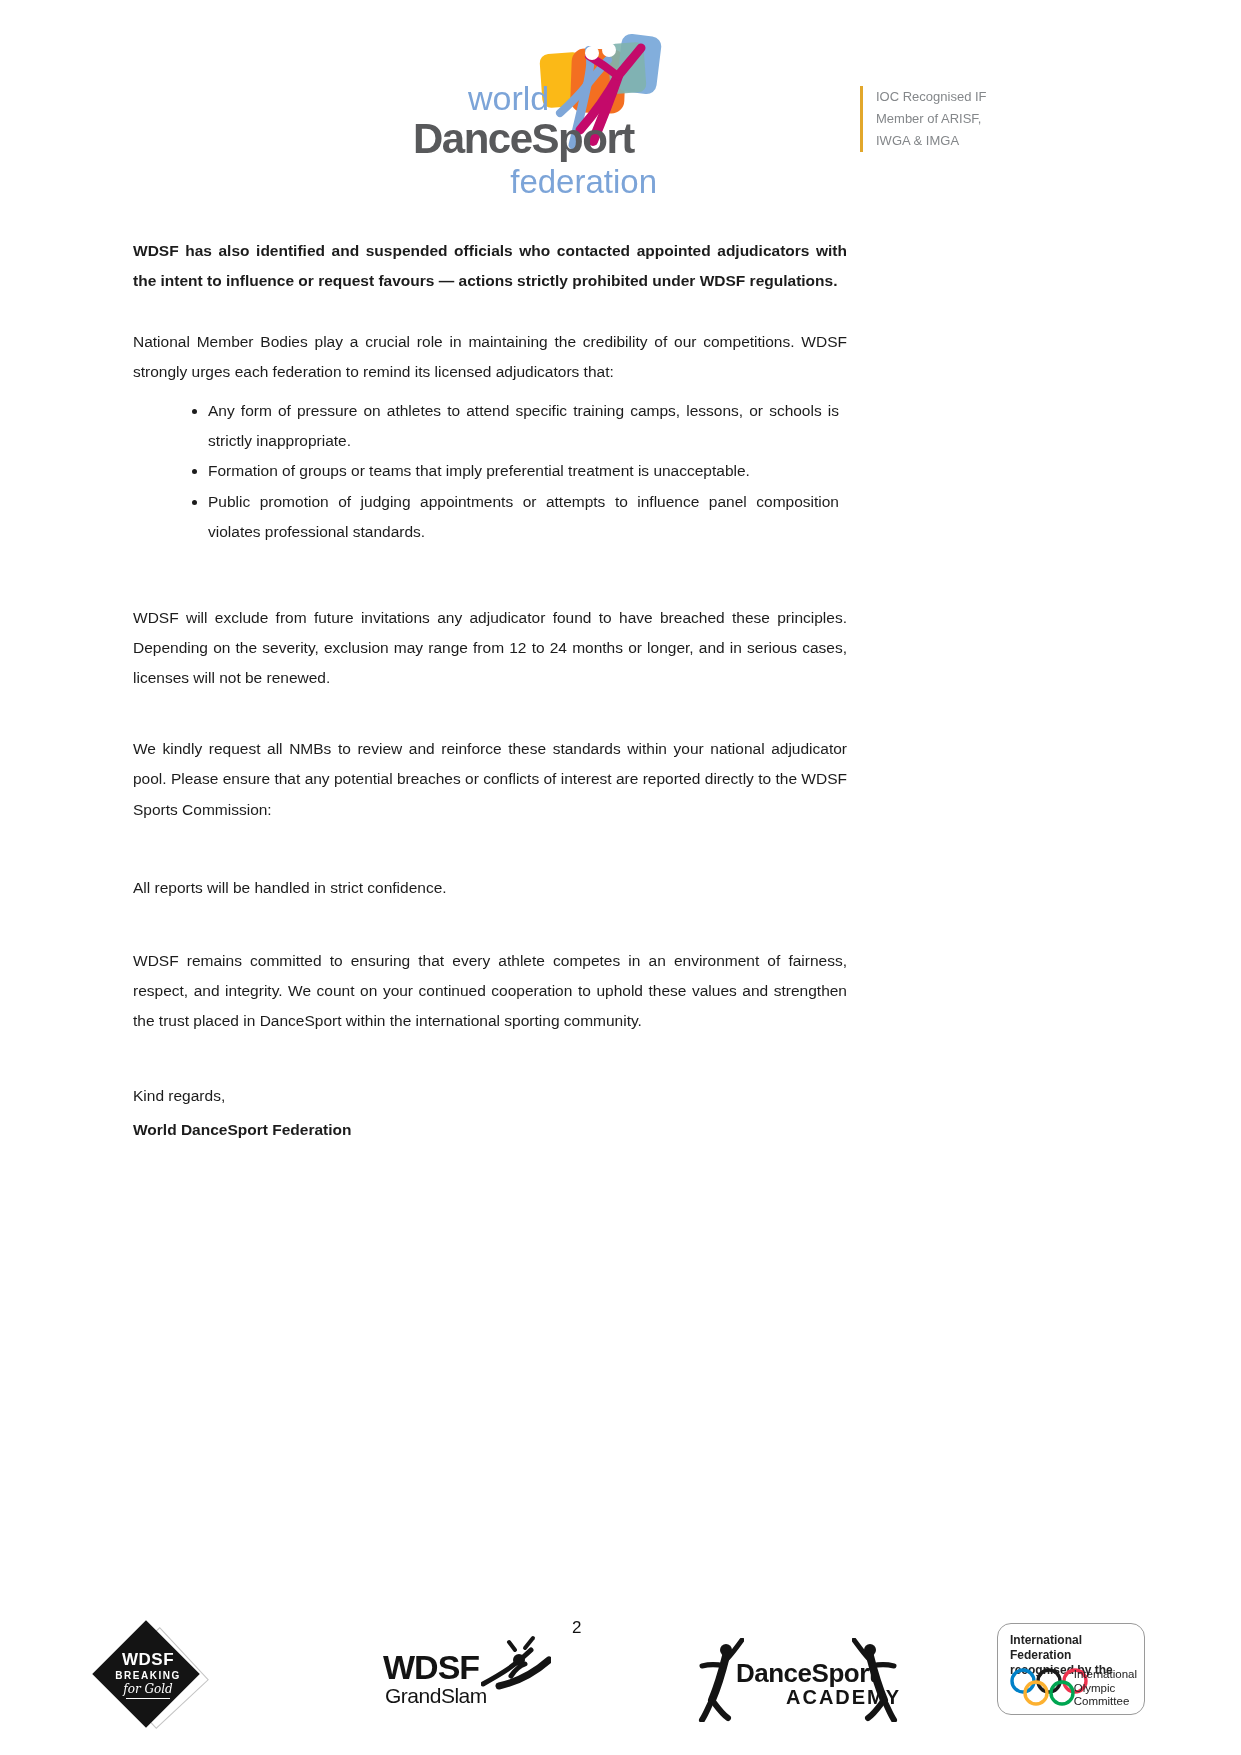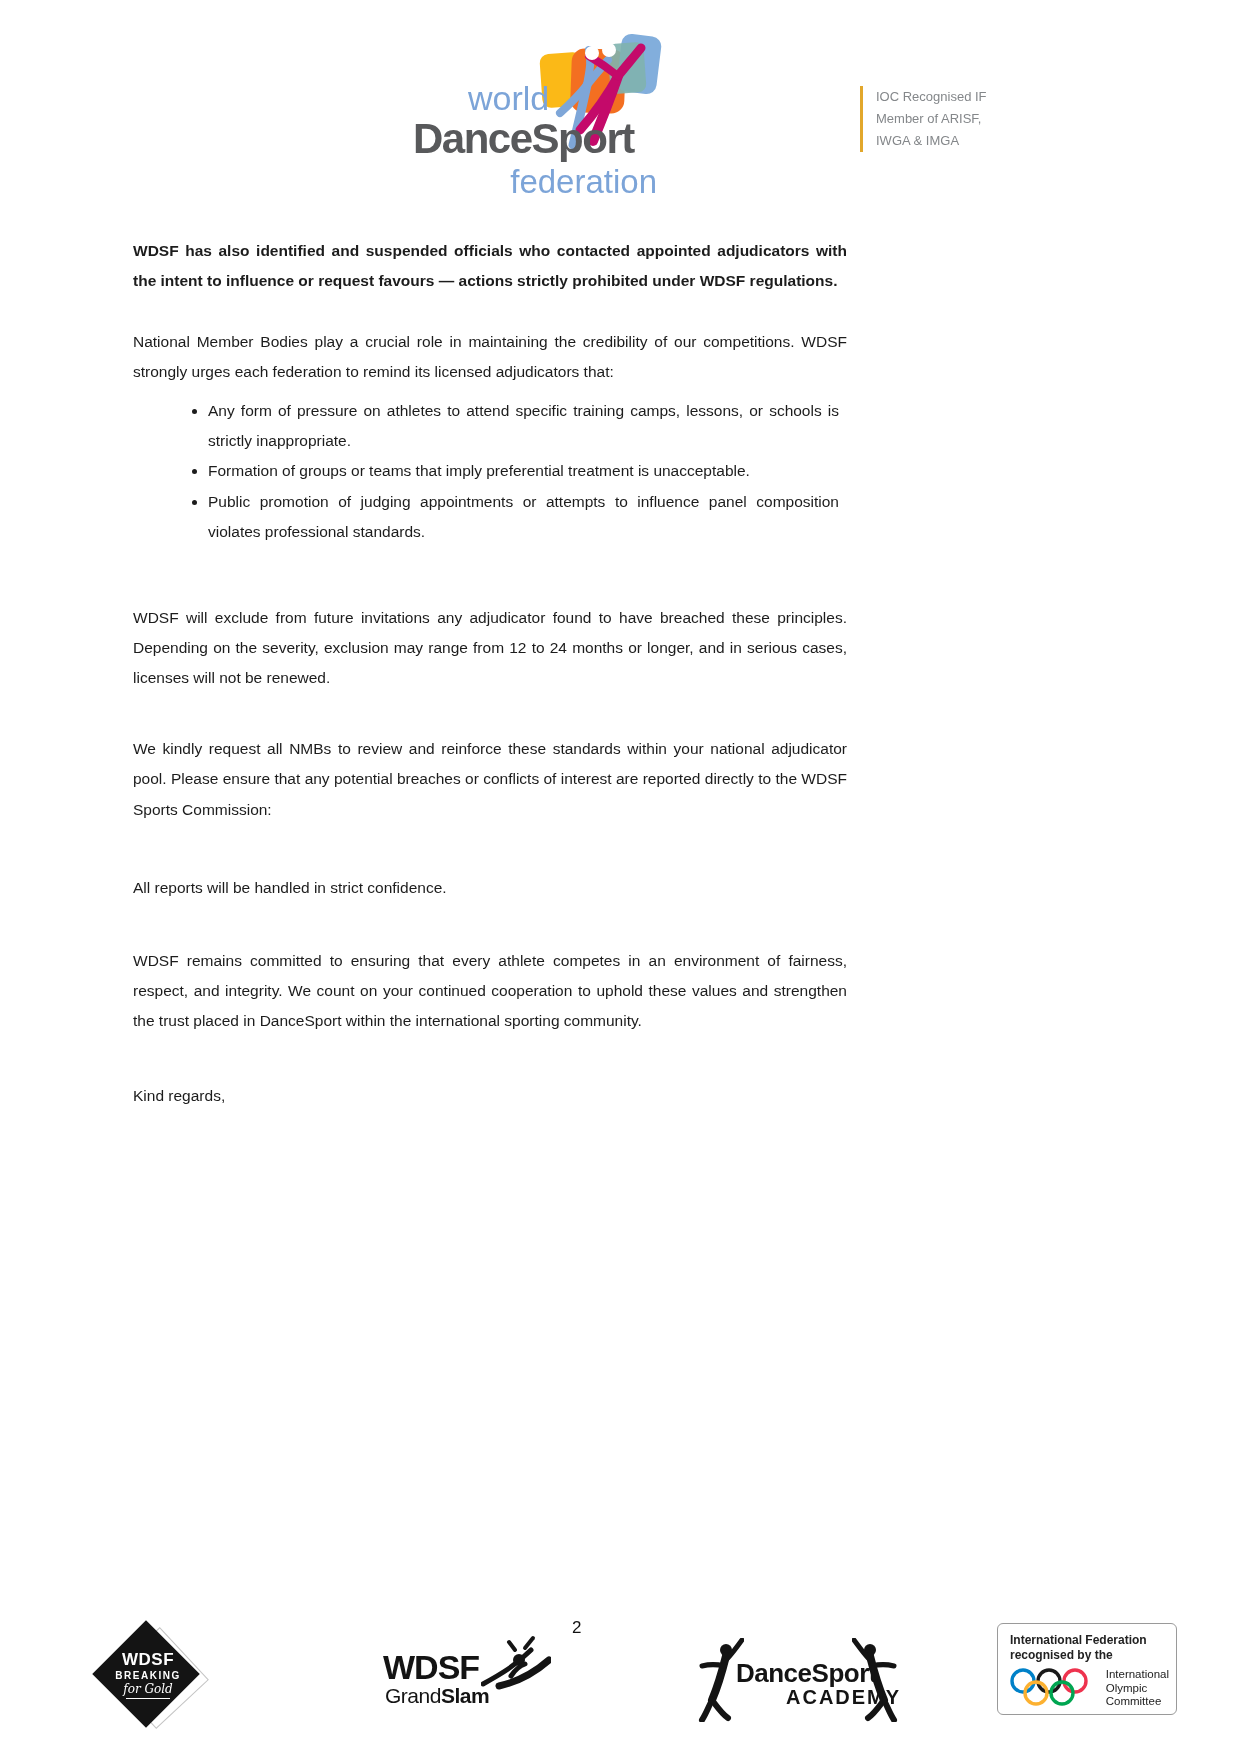--- a/index.html
+++ b/index.html
@@ -43,30 +43,30 @@
   .breaking-text { position:absolute; left:0; top:22px; width:100px; text-align:center; color:#fff; }
   .breaking-text .l1 { font-size:17px; font-weight:800; letter-spacing:0.5px; }
   .breaking-text .l2 { font-size:10px; font-weight:800; letter-spacing:1.5px; }
   .breaking-text .l3 { font-family:"DejaVu Serif",serif; font-style:italic; font-size:12px; margin-top:1px; }
   .breaking-text .rule { width:44px; height:1px; background:#fff; margin:2px auto 0 auto; }
 
   .grandslam-logo { position:absolute; left:383px; top:1646px; width:165px; height:62px; }
   .grandslam-wdsf { position:absolute; left:0; top:2px; font-size:34px; font-weight:800; color:#141414; letter-spacing:-1px; }
   .grandslam-swoosh { position:absolute; left:98px; top:-12px; }
   .grandslam-sub { position:absolute; left:2px; top:38px; font-size:21px; color:#141414; letter-spacing:-0.5px; }
-  .grandslam-sub .slam { font-weight:700;text-align:center; }
+  .grandslam-sub .slam { font-weight:400;text-align:center; }
 
   .academy-logo { position:absolute; left:698px; top:1638px; width:200px; height:86px; }
   .academy-name { position:absolute; left:38px; top:20px; font-size:26px; font-weight:800; color:#141414; letter-spacing:-0.5px; }
   .academy-sub { position:absolute; left:88px; top:48px; font-size:20px; font-weight:700; color:#141414; letter-spacing:2px; }
   .academy-fig { position:absolute; top:0; }
   .academy-fig.left { left:0; }
   .academy-fig.right { right:0; transform:scaleX(-1); }
 
-  .ioc-box { position:absolute; left:997px; top:1623px; width:180px; height:92px; border:1.5px solid #9a9a9a; border-radius:6px; background:#fff; padding:9px 8px 0 12px; }
+  .ioc-box { position:absolute; left:997px; top:1623px; width:148px; height:92px; border:1.5px solid #9a9a9a; border-radius:14px; background:#fff; padding:9px 8px 0 12px; }
   .ioc-title { font-size:12px; font-weight:700; color:#222; line-height:15px; }
   .ioc-rings { position:absolute; left:10px; top:42px; }
   .ioc-committee { position:absolute; right:7px; top:44px; font-size:11.5px; line-height:13.5px; color:#222; text-align:left; }
 </style>
 </head>
 <body>
 
 <div class="page">
 
   <div class="logo">
@@ -104,20 +104,21 @@
       <li>Any form of pressure on athletes to attend specific training camps, lessons, or schools is strictly inappropriate.</li>
       <li>Formation of groups or teams that imply preferential treatment is unacceptable.</li>
       <li>Public promotion of judging appointments or attempts to influence panel composition violates professional standards.</li>
     </ul>
     <p class="p-gap2">WDSF will exclude from future invitations any adjudicator found to have breached these principles. Depending on the severity, exclusion may range from 12 to 24 months or longer, and in serious cases, licenses will not be renewed.</p>
     <p class="p-gap3">We kindly request all NMBs to review and reinforce these standards within your national adjudicator pool. Please ensure that any potential breaches or conflicts of interest are reported directly to the WDSF Sports Commission:</p>
     <p class="p-gap4">All reports will be handled in strict confidence.</p>
     <p class="p-gap5">WDSF remains committed to ensuring that every athlete competes in an environment of fairness, respect, and integrity. We count on your continued cooperation to uphold these values and strengthen the trust placed in DanceSport within the international sporting community.</p>
     <div class="closing-block p-gap5">
       <div>Kind regards,</div>
+      <div class="signature">World DanceSport Federation</div>
     </div>
   </div>
 
   <div class="page-number">2</div>
 
   <div class="breaking-logo">
     <div class="breaking-outline"></div>
     <div class="breaking-diamond"></div>
     <div class="breaking-text">
       <div class="l1">WDSF</div>

